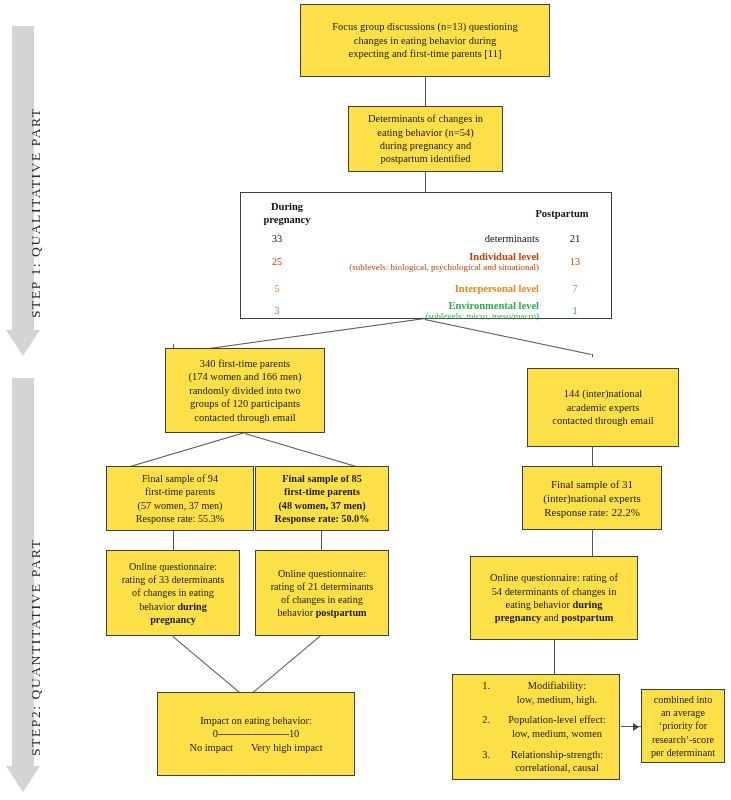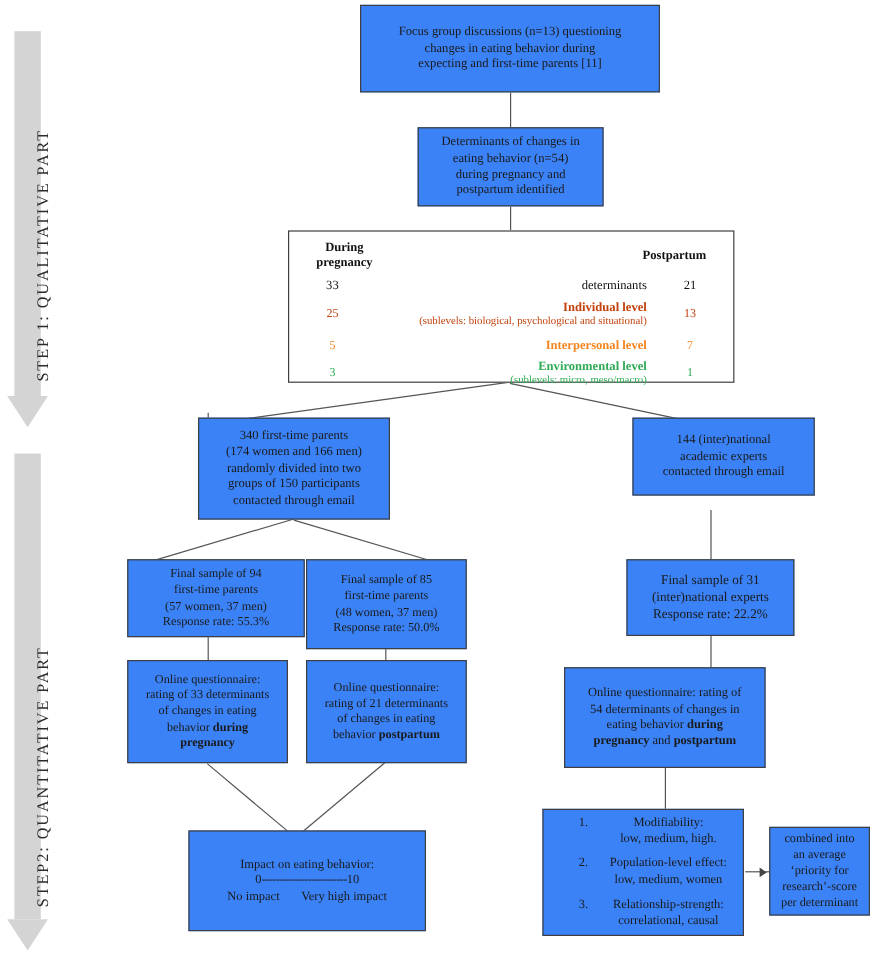--- a/index.html
+++ b/index.html
@@ -12,21 +12,21 @@
     width: 731px;
     height: 800px;
     background: #ffffff;
     font-family: "Liberation Serif", "DejaVu Serif", serif;
     overflow: hidden;
   }
   .box {
     position: absolute;
     box-sizing: border-box;
     border: 1.3px solid #3f3f3f;
-    background: #3b82f6;
+    background: #fde047;
     display: flex;
     align-items: center;
     justify-content: center;
     text-align: center;
     color: #1a1a1a;
     line-height: 1.28;
     z-index: 3;
   }
   .box .inner { width: 100%; padding: 2px 5px; }
   .ln {
@@ -232,43 +232,43 @@
       </div>
       <div class="det-col-r">1</div>
     </div>
   </div>
 
   <div class="box" style="left:165px; top:348px; width:160px; height:85px; font-size:10.5px;">
     <div class="inner">
       <div>340 first-time parents</div>
       <div>(174 women and 166 men)</div>
       <div>randomly divided into two</div>
-      <div>groups of 150 participants</div>
+      <div>groups of 120 participants</div>
       <div>contacted through email</div>
     </div>
   </div>
 
-  <div class="box" style="left:527px; top:348px; width:152px; height:65px; font-size:10.5px;">
+  <div class="box" style="left:527px; top:368px; width:152px; height:79px; font-size:10.5px;">
     <div class="inner">
       <div>144 (inter)national</div>
       <div>academic experts</div>
       <div>contacted through email</div>
     </div>
   </div>
 
   <div class="box" style="left:106px; top:466px; width:148px; height:65px; font-size:10.2px;">
     <div class="inner">
       <div>Final sample of 94</div>
       <div>first-time parents</div>
       <div>(57 women, 37 men)</div>
       <div>Response rate: 55.3%</div>
     </div>
   </div>
 
-  <div class="box" style="left:255px; top:466px; width:134px; height:75px; font-size:10.2px;">
+  <div class="box" style="left:255px; top:466px; width:134px; height:65px; font-size:10.2px;font-weight:bold;">
     <div class="inner">
       <div>Final sample of 85</div>
       <div>first-time parents</div>
       <div>(48 women, 37 men)</div>
       <div>Response rate: 50.0%</div>
     </div>
   </div>
 
   <div class="box" style="left:522px; top:466px; width:140px; height:64px; font-size:11px;">
     <div class="inner">

